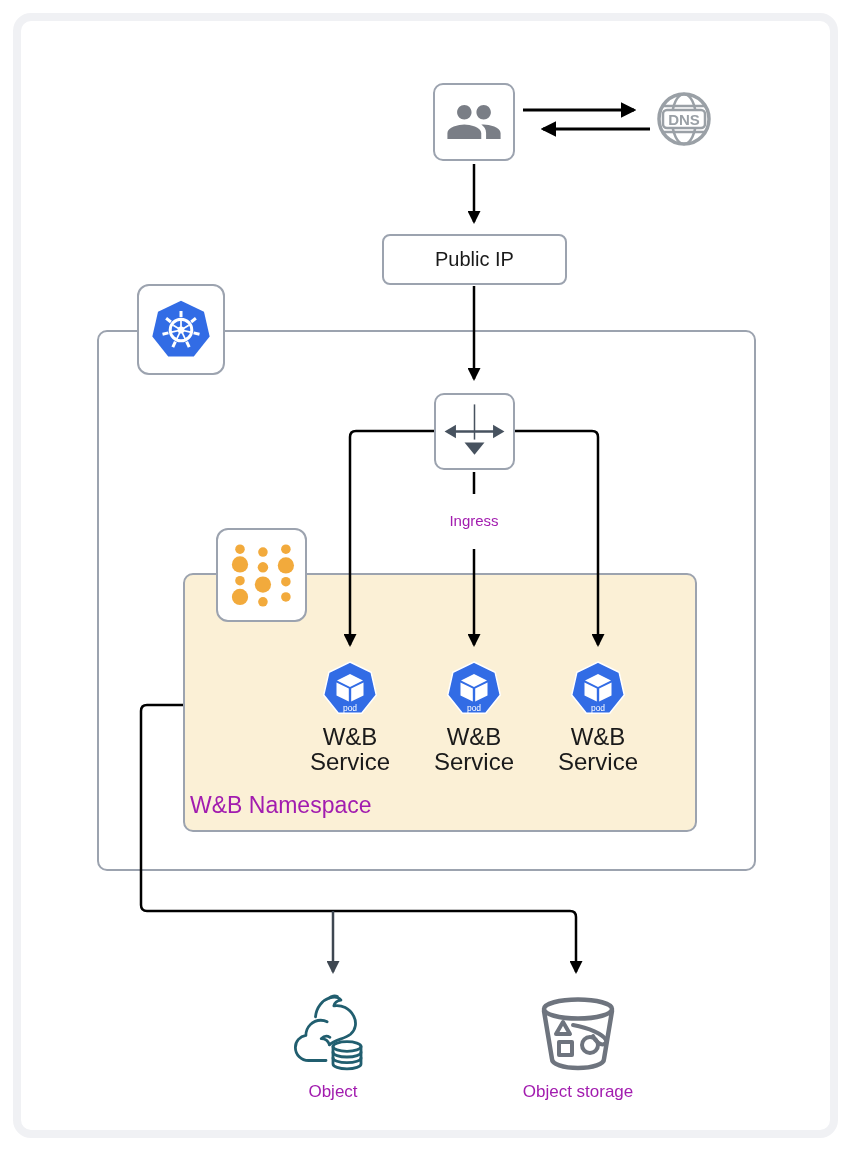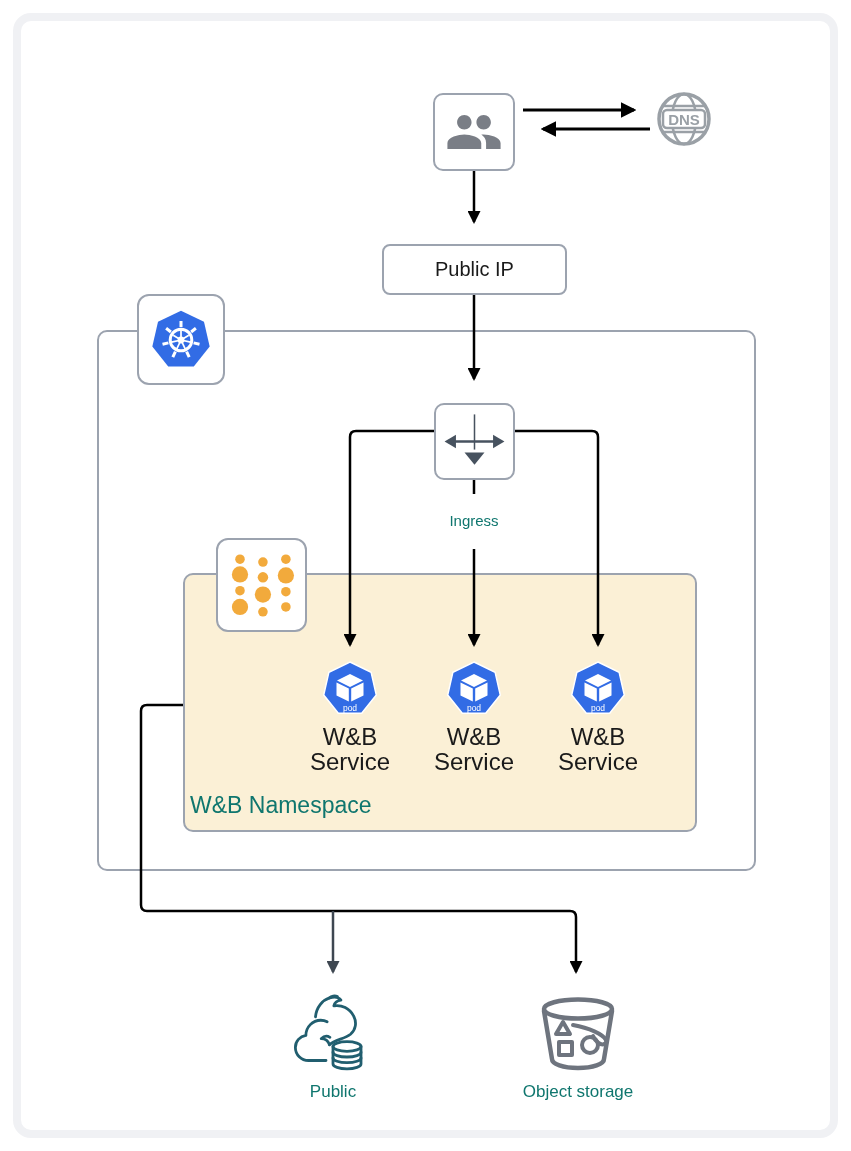--- a/index.html
+++ b/index.html
@@ -2,26 +2,26 @@
 <html><head>
 <meta charset="utf-8">
 <style>
   html,body{margin:0;padding:0;background:#ffffff;}
   #canvas{position:relative;width:851px;height:1151px;background:#ffffff;overflow:hidden;
           font-family:"Liberation Sans",sans-serif;color:#1a1a1a;border-radius:25px;}
   .frame{position:absolute;left:13px;top:13px;width:809px;height:1109px;
          border:8px solid #F0F1F4;border-radius:18px;pointer-events:none;}
   .abs{position:absolute;}
   .box{position:absolute;background:#ffffff;border:2px solid #9CA3AF;border-radius:10px;
-       box-sizing:border-box;display:flex;align-items:center;justify-content:center;margin-top:10px;}
+       box-sizing:border-box;display:flex;align-items:center;justify-content:center;}
   .container-box{position:absolute;background:transparent;border:2px solid #9CA3AF;
        border-radius:10px;box-sizing:border-box;}
   .namespace-box{position:absolute;background:#FBF0D6;border:2px solid #9CA3AF;
        border-radius:10px;box-sizing:border-box;}
-  .lbl{position:absolute;color:#0f766e;}
+  .lbl{position:absolute;color:#a21caf;}
   .lbl-center{transform:translateX(-50%);text-align:center;}
   svg{display:block;}
   #wires{position:absolute;left:0;top:0;pointer-events:none;}
   .pod-label{position:absolute;transform:translateX(-50%);text-align:center;
              font-size:24px;line-height:25px;color:#1a1a1a;}
   .node-label{font-size:17px;}
 </style>
 </head>
 <body>
 
@@ -195,21 +195,21 @@
         <path d="M28,26 C29,15 36,7 44,4.5 C50,2.7 55,4 57,7 C52.5,7.6 49.8,10 49,13.5 C58,12 67,16.5 71.5,25 C75.5,32.5 74,41 68,46 C61,51.5 50,52 44,58"></path>
         <path d="M44,4.5 C46,2.5 50,1.5 53,3"></path>
         <path d="M44,58 C42.5,53.5 39,51 34.5,51 C37.5,48 41.5,47.5 44.5,49.5"></path>
         <ellipse cx="64" cy="60" rx="16" ry="5.5"></ellipse>
         <path d="M48,60 V80 C48,83 55,85.5 64,85.5 C73,85.5 80,83 80,80 V60"></path>
         <path d="M48,66.5 C48,69.5 55,72 64,72 C73,72 80,69.5 80,66.5"></path>
         <path d="M48,73 C48,76 55,78.5 64,78.5 C73,78.5 80,76 80,73"></path>
       </g>
     </svg>
   </div>
-  <div class="lbl lbl-center node-label" style="left:333px;top:1082px;">Public</div>
+  <div class="lbl lbl-center node-label" style="left:333px;top:1082px;">Object</div>
 
   <div class="abs" style="left:536px;top:995px;width:84px;height:84px;">
     <svg width="84" height="84" viewBox="0 0 84 84">
       <g fill="none" stroke="#6E747E" stroke-width="4.5" stroke-linecap="round" stroke-linejoin="round">
         <ellipse cx="42" cy="14" rx="34" ry="9.5"></ellipse>
         <path d="M8,16 L16,64 C16,69 27,73 42,73 C57,73 68,69 68,64 L76,16"></path>
         <path d="M27,27 L34,39 H20 Z" stroke-width="4"></path>
         <rect x="23" y="47" width="13" height="13" stroke-width="4"></rect>
         <circle cx="54" cy="50" r="8" stroke-width="4"></circle>
         <path d="M37,30 C53,33 67,39 70,45 C71.5,48.5 67,51 62.5,48 C60,46.3 58,43.5 57,41" stroke-width="4"></path>

